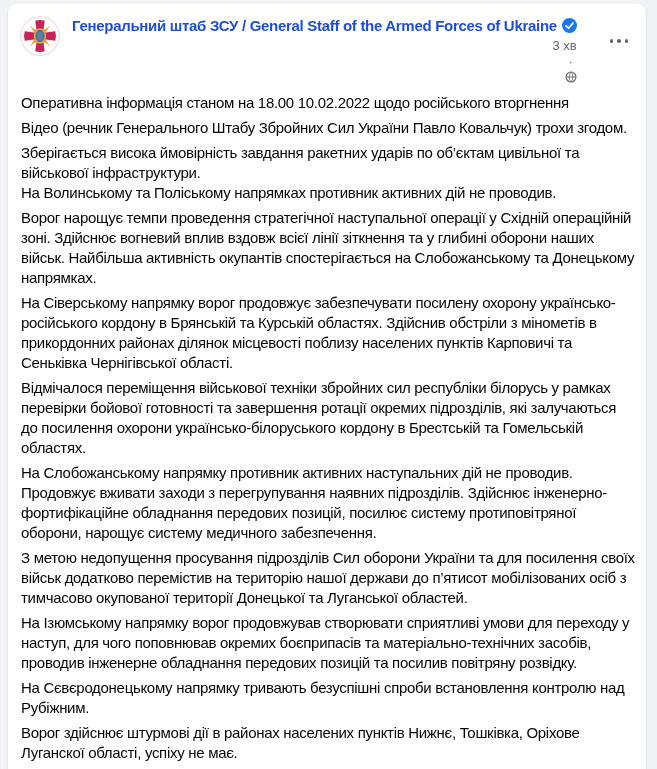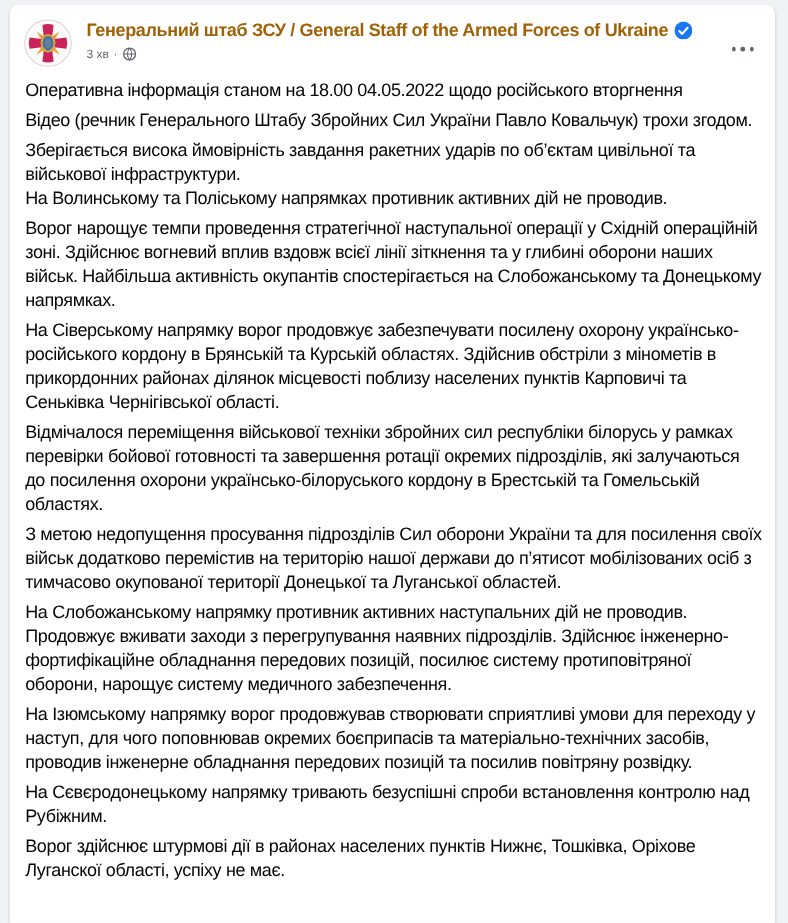--- a/index.html
+++ b/index.html
@@ -30,33 +30,34 @@
     border-radius: 50%;
     overflow: hidden;
     cursor: pointer;
   }
   .header-text { margin-left: 12px; min-width: 0; }
   .title-row { display: flex; align-items: center; }
   .page-name {
     font-size: 15px;
     font-weight: 700;
     letter-spacing: -0.3px;
-    color: #a16207;
+    color: #1d4ed8;
     line-height: 19px;
     white-space: nowrap;
     cursor: pointer;
   }
   .verified { margin-left: 5px; display: inline-flex; align-items: center; }
   .meta-row {
     display: flex;
-    align-items: flex-start;
+    align-items: flex-end;
     margin-top: 3px;
-    font-size: 10px;
+    font-size: 13px;
     color: #65676b;
     line-height: 16px;
+    flex-direction: column;
   }
   .meta-row .timestamp { cursor: pointer; }
   .meta-row .sep { margin: 0 4px; }
   .meta-row .globe { display: inline-flex; align-items: center; margin-top: 1px; }
   .more-btn {
     position: absolute;
     right: 10px; top: 20px;
     width: 34px; height: 34px;
     border-radius: 50%;
     display: flex;
@@ -129,27 +130,27 @@
       <div class="more-btn">
         <span class="dots">
             <i></i>
             <i></i>
             <i></i>
           </span>
       </div>
     </div>
 
     <div class="content">
-      <div class="para"><span>Оперативна інформація станом на 18.00 04.05.2022 щодо російського вторгнення</span></div>
+      <div class="para"><span>Оперативна інформація станом на 18.00 10.02.2022 щодо російського вторгнення</span></div>
       <div class="para"><span>Відео (речник Генерального Штабу Збройних Сил України Павло Ковальчук) трохи згодом.</span></div>
       <div class="para"><span>Зберігається висока ймовірність завдання ракетних ударів по об’єктам цивільної та військової інфраструктури.</span><br><span>На Волинському та Поліському напрямках противник активних дій не проводив.</span></div>
       <div class="para"><span>Ворог нарощує темпи проведення стратегічної наступальної операції у Східній операційній зоні. Здійснює вогневий вплив вздовж всієї лінії зіткнення та у глибині оборони наших військ. Найбільша активність окупантів спостерігається на Слобожанському та Донецькому напрямках.</span></div>
       <div class="para"><span>На Сіверському напрямку ворог продовжує забезпечувати посилену охорону українсько-російського кордону в Брянській та Курській областях. Здійснив обстріли з мінометів в прикордонних районах ділянок місцевості поблизу населених пунктів Карповичі та Сеньківка Чернігівської області.</span></div>
       <div class="para"><span>Відмічалося переміщення військової техніки збройних сил республіки білорусь у рамках перевірки бойової готовності та завершення ротації окремих підрозділів, які залучаються до посилення охорони українсько-білоруського кордону в Брестській та Гомельській областях.</span></div>
+      <div class="para"><span>На Слобожанському напрямку противник активних наступальних дій не проводив. Продовжує вживати заходи з перегрупування наявних підрозділів. Здійснює інженерно-фортифікаційне обладнання передових позицій, посилює систему протиповітряної оборони, нарощує систему медичного забезпечення.</span></div>
       <div class="para"><span>З метою недопущення просування підрозділів Сил оборони України та для посилення своїх військ додатково перемістив на територію нашої держави до п’ятисот мобілізованих осіб з тимчасово окупованої території Донецької та Луганської областей.</span></div>
-      <div class="para"><span>На Слобожанському напрямку противник активних наступальних дій не проводив. Продовжує вживати заходи з перегрупування наявних підрозділів. Здійснює інженерно-фортифікаційне обладнання передових позицій, посилює систему протиповітряної оборони, нарощує систему медичного забезпечення.</span></div>
       <div class="para"><span>На Ізюмському напрямку ворог продовжував створювати сприятливі умови для переходу у наступ, для чого поповнював окремих боєприпасів та матеріально-технічних засобів, проводив інженерне обладнання передових позицій та посилив повітряну розвідку.</span></div>
       <div class="para"><span>На Сєвєродонецькому напрямку тривають безуспішні спроби встановлення контролю над Рубіжним.</span></div>
       <div class="para"><span>Ворог здійснює штурмові дії в районах населених пунктів Нижнє, Тошківка, Оріхове Луганскої області, успіху не має.</span></div>
     </div>
 
   </div>
 </div>
 
 </body></html>

